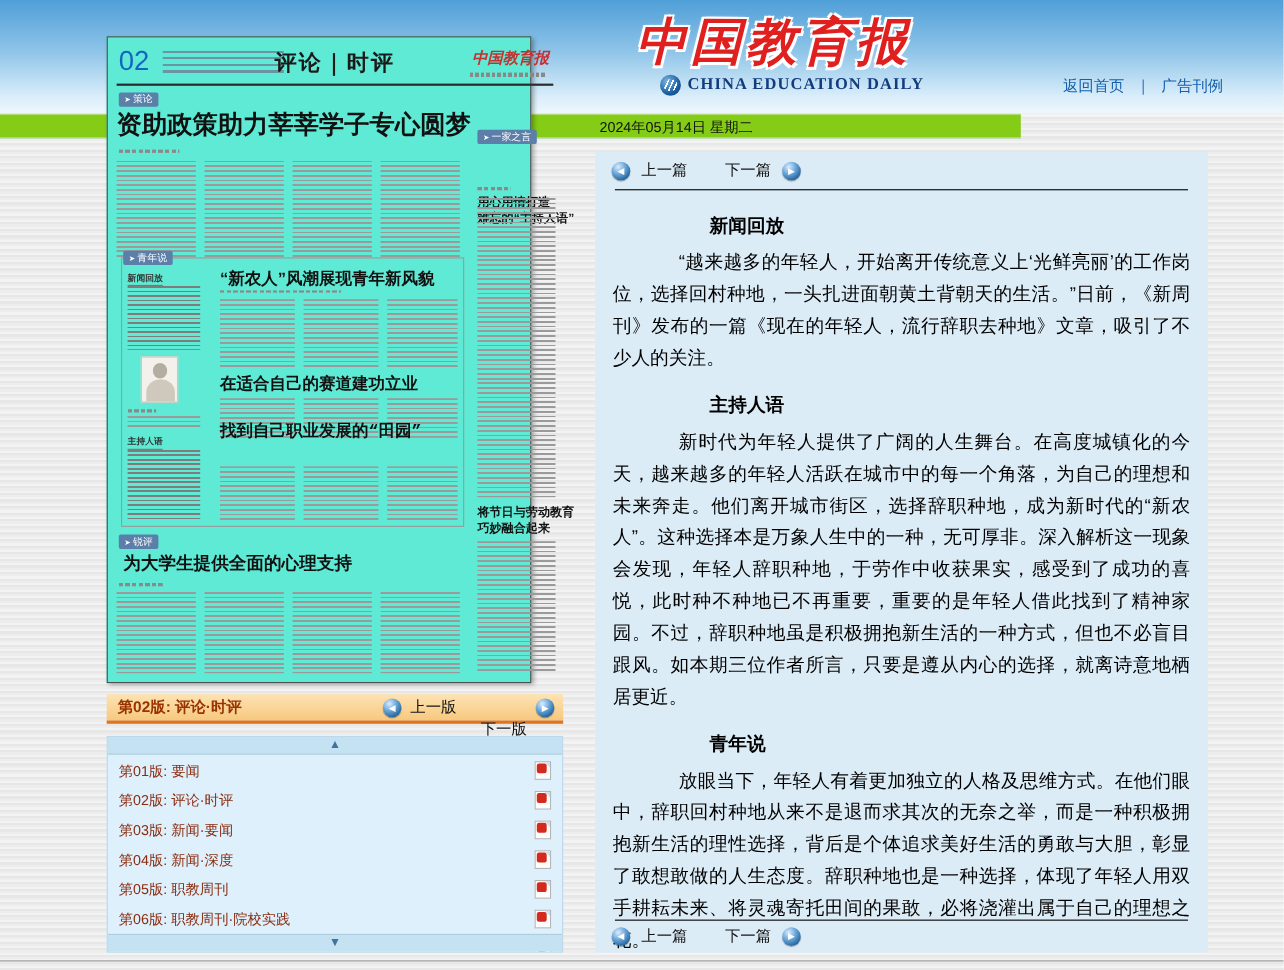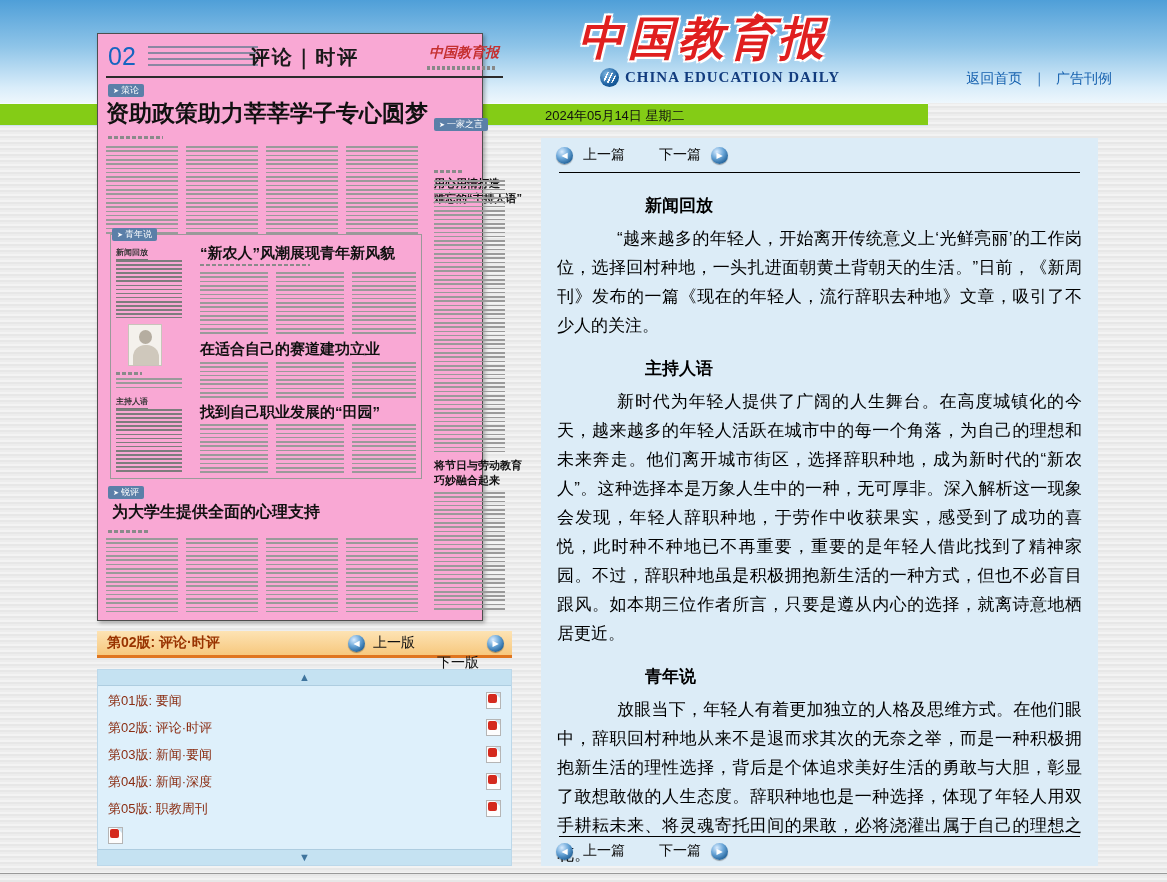--- a/index.html
+++ b/index.html
@@ -47,21 +47,21 @@
   
   .datebar {
     position:absolute; left:0; top:103px; width:928px; height:23px;
     background:#84cc16; border-top:1px solid #f6fbff; border-bottom:1px solid #cfe2f0;
   }
   .datebar span { position:absolute; left:545px; top:3px; font-size:13px; color:#111; }
 
   
   .preview {
     position:absolute; left:97px; top:33px; width:386px; height:588px;
-    background:#f9a8d4; border:1px solid #4e4e4e; box-shadow:2px 2px 4px rgba(0,0,0,.3);
+    background:#5eead4; border:1px solid #4e4e4e; box-shadow:2px 2px 4px rgba(0,0,0,.3);
   }
   .pv-headrow { position:absolute; left:8px; top:6px; width:397px; height:38px; border-bottom:2px solid #2b2b2b; }
   .pv-pageno { position:absolute; left:2px; top:2px; font-size:25px; color:#1565c0; font-weight:normal; }
   .pv-meta { position:absolute; left:42px; top:6px; width:110px; height:22px;
     background:repeating-linear-gradient(180deg,#6f7f96 0 2px,transparent 2px 6px); opacity:.8; }
   .pv-section { position:absolute; left:0; right:0; top:4px; text-align:center;
     font-size:20px; font-weight:bold; color:#1a1a1a; letter-spacing:2px; }
   .pv-masthead { position:absolute; right:4px; top:4px; font-size:14px; font-weight:bold;
     color:#c53030; font-style:italic; font-family:"DejaVu Serif",serif; }
   .pv-masthead-sub { position:absolute; right:6px; top:26px; width:70px; height:4px;
@@ -199,21 +199,21 @@
   <div class="stripe" style="left:102px;top:230px;width:110px;height:2px;"></div>
   <div class="sim" style="left:102px;top:238px;width:68px;height:62px;"></div>
   <div class="sim" style="left:178px;top:238px;width:68px;height:62px;"></div>
   <div class="sim" style="left:254px;top:238px;width:64px;height:62px;"></div>
 
   <div class="pv-h2" style="left:102px;top:306px;font-size:15px;">在适合自己的赛道建功立业</div>
   <div class="sim" style="left:102px;top:328px;width:68px;height:36px;"></div>
   <div class="sim" style="left:178px;top:328px;width:68px;height:36px;"></div>
   <div class="sim" style="left:254px;top:328px;width:64px;height:36px;"></div>
 
-  <div class="pv-h2" style="left:102px;top:369px;font-size:15px;">找到自己职业发展的“田园”</div>
+  <div class="pv-h2" style="left:102px;top:348px;font-size:15px;font-family:Liberation Mono, monospace;">找到自己职业发展的“田园”</div>
   <div class="sim" style="left:102px;top:390px;width:68px;height:50px;"></div>
   <div class="sim" style="left:178px;top:390px;width:68px;height:50px;"></div>
   <div class="sim" style="left:254px;top:390px;width:64px;height:50px;"></div>
 
   <div class="pv-tag" style="left:10px;top:452px;"><span class="arr">➤</span><span>锐评</span></div>
   <div class="pv-h2" style="left:14px;top:468px;font-size:16px;">为大学生提供全面的心理支持</div>
   <div class="stripe" style="left:10px;top:496px;width:40px;"></div>
   <div class="sim" style="left:8px;top:504px;width:72px;height:74px;"></div>
   <div class="sim" style="left:88px;top:504px;width:72px;height:74px;"></div>
   <div class="sim" style="left:168px;top:504px;width:72px;height:74px;"></div>
@@ -247,20 +247,21 @@
     </div>
     <div class="pl-row">
       <span class="pl-label">第04版: 新闻·深度</span>
       <span class="pdf-icon"></span>
     </div>
     <div class="pl-row">
       <span class="pl-label">第05版: 职教周刊</span>
       <span class="pdf-icon"></span>
     </div>
     <div class="pl-row">
+      <span class="pl-label">第06版: 职教周刊·院校实践</span>
       <span class="pdf-icon"></span>
     </div>
     <div class="pl-row">
       <span class="pl-label"></span>
       <span class="pdf-icon"></span>
     </div>
   </div>
   <div class="pl-strip bottom"><span>▼</span></div>
 </div>
 

